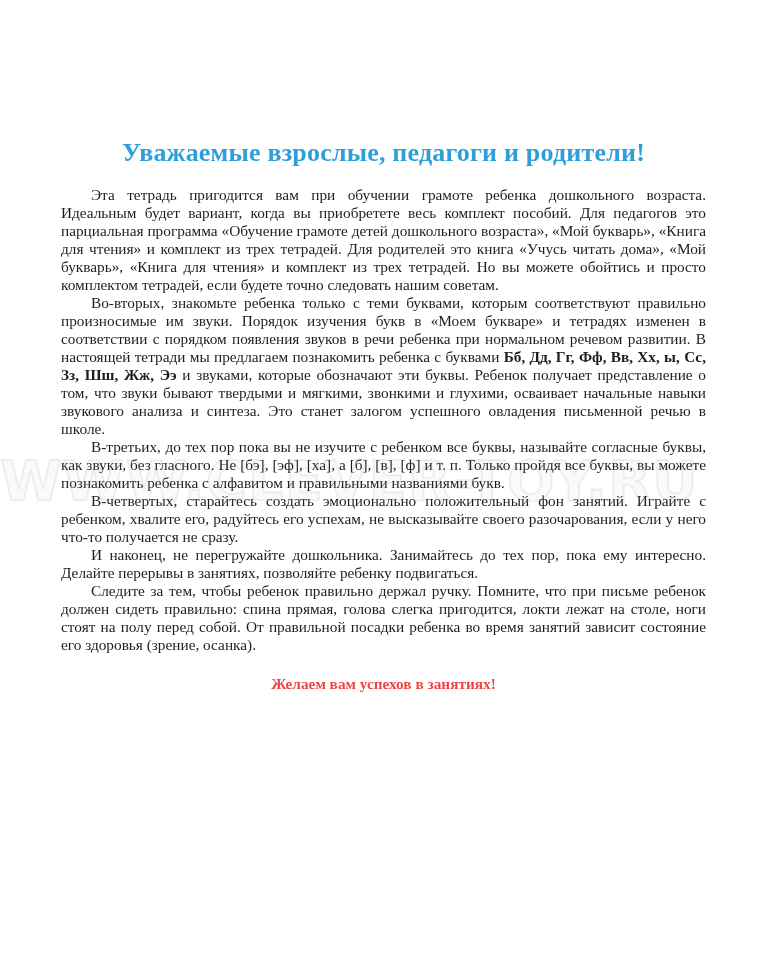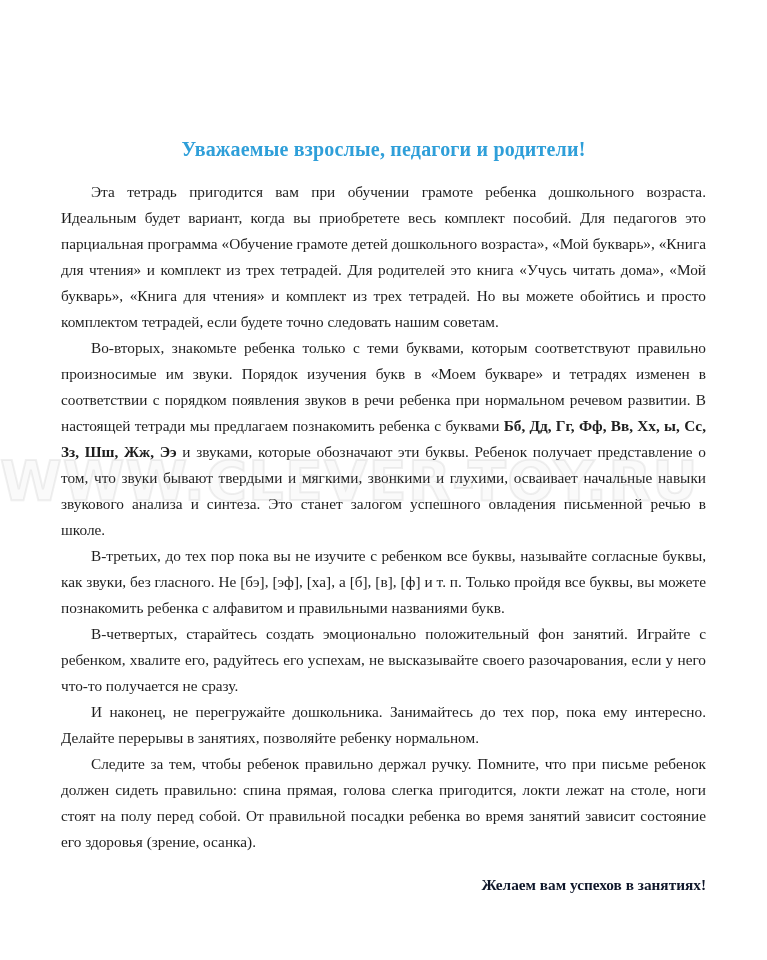--- a/index.html
+++ b/index.html
@@ -12,44 +12,44 @@
     width: 767px;
     height: 960px;
     background: #ffffff;
     overflow: hidden;
     font-family: "Liberation Serif", "DejaVu Serif", serif;
   }
   .title {
     margin: 0;
     padding-top: 138px;
     text-align: center;
-    font-size: 20px;
+    font-size: 26px;
     font-weight: bold;
     color: #2f9fd9;
     letter-spacing: 0.2px;
   }
   .body-text {
     width: 645px;
     margin: 18px auto 0 auto;
     font-size: 15.3px;
-    line-height: 26px;
+    line-height: 18px;
     color: #1e1e1e;
     text-align: justify;
   }
   .body-text p {
     margin: 0;
     text-indent: 30px;
   }
   .closing {
     margin: 21px auto 0 auto;
     width: 645px;
-    text-align: right;
+    text-align: center;
     font-weight: bold;
     font-size: 15.3px;
-    color: #0f172a;
+    color: #ef4444;
   }
   .watermark {
     position: absolute;
     top: 448px;
     left: 0;
     width: 767px;
     font-family: "DejaVu Sans", sans-serif;
     font-weight: bold;
     font-size: 56px;
     letter-spacing: 1px;
@@ -65,21 +65,21 @@
 
 <div class="page">
 
   <h1 class="title" style="color: rgb(47, 159, 217);">Уважаемые взрослые, педагоги и родители!</h1>
 
   <div class="body-text">
     <p><span>Эта тетрадь пригодится вам при обучении грамоте ребенка дошкольного возраста. Идеальным будет вариант, когда вы приобретете весь комплект пособий. Для педагогов это парциальная программа «Обучение грамоте детей дошкольного возраста», «Мой букварь», «Книга для чтения» и комплект из трех тетрадей. Для родителей это книга «Учусь читать дома», «Мой букварь», «Книга для чтения» и комплект из трех тетрадей. Но вы можете обойтись и просто комплектом тетрадей, если будете точно следовать нашим советам.</span></p>
     <p><span>Во-вторых, знакомьте ребенка только с теми буквами, которым соответствуют правильно произносимые им звуки. Порядок изучения букв в «Моем букваре» и тетрадях изменен в соответствии с порядком появления звуков в речи ребенка при нормальном речевом развитии. В настоящей тетради мы предлагаем познакомить ребенка с буквами </span><span style="font-weight: bold;">Бб, Дд, Гг, Фф, Вв, Хх, ы, Сс, Зз, Шш, Жж, Ээ</span><span> и звуками, которые обозначают эти буквы. Ребенок получает представление о том, что звуки бывают твердыми и мягкими, звонкими и глухими, осваивает начальные навыки звукового анализа и синтеза. Это станет залогом успешного овладения письменной речью в школе.</span></p>
     <p><span>В-третьих, до тех пор пока вы не изучите с ребенком все буквы, называйте согласные буквы, как звуки, без гласного. Не [бэ], [эф], [ха], а [б], [в], [ф] и т. п. Только пройдя все буквы, вы можете познакомить ребенка с алфавитом и правильными названиями букв.</span></p>
     <p><span>В-четвертых, старайтесь создать эмоционально положительный фон занятий. Играйте с ребенком, хвалите его, радуйтесь его успехам, не высказывайте своего разочарования, если у него что-то получается не сразу.</span></p>
-    <p><span>И наконец, не перегружайте дошкольника. Занимайтесь до тех пор, пока ему интересно. Делайте перерывы в занятиях, позволяйте ребенку нормальном.</span></p>
+    <p><span>И наконец, не перегружайте дошкольника. Занимайтесь до тех пор, пока ему интересно. Делайте перерывы в занятиях, позволяйте ребенку подвигаться.</span></p>
     <p><span>Следите за тем, чтобы ребенок правильно держал ручку. Помните, что при письме ребенок должен сидеть правильно: спина прямая, голова слегка пригодится, локти лежат на столе, ноги стоят на полу перед собой. От правильной посадки ребенка во время занятий зависит состояние его здоровья (зрение, осанка).</span></p>
   </div>
 
   <p class="closing">Желаем вам успехов в занятиях!</p>
 
   <div class="watermark">WWW.CLEVER-TOY.RU</div>
 
 </div>
 
 </body></html>

